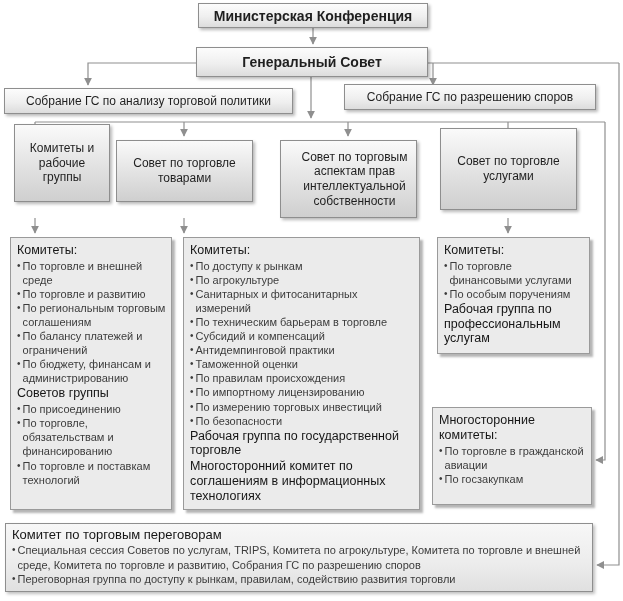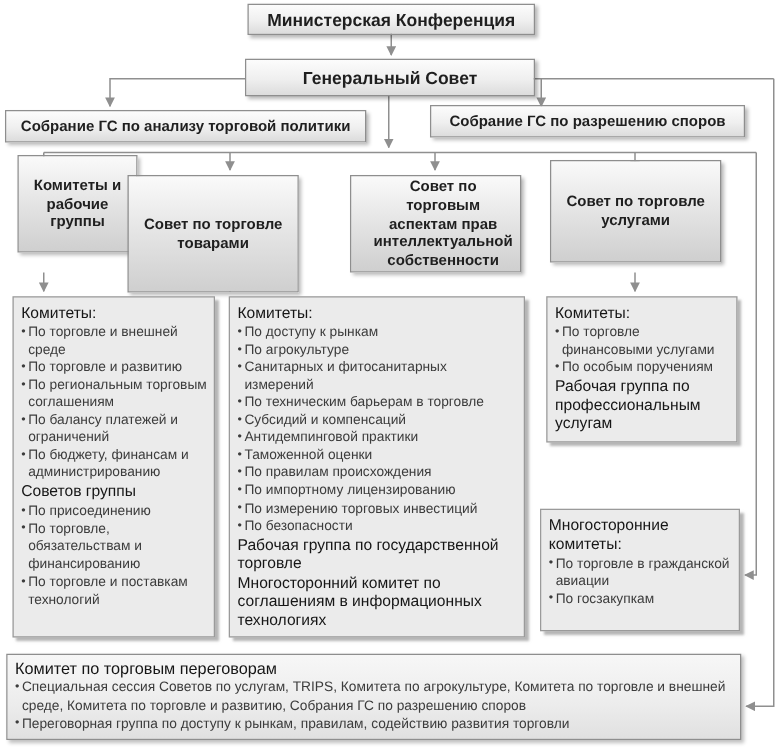--- a/index.html
+++ b/index.html
@@ -6,21 +6,21 @@
   body{font-family:"Liberation Sans","DejaVu Sans",sans-serif;}
   #stage{position:relative;width:623px;height:601px;background:#ffffff;overflow:hidden;}
   svg.wires{position:absolute;left:0;top:0;width:623px;height:601px;pointer-events:none;}
 
   .node{
     position:absolute;
     border:1px solid #8e8e8e;
     background:linear-gradient(180deg,#fcfcfc 0%,#efefef 55%,#dcdcdc 100%);
     box-shadow:2px 2px 3px rgba(0,0,0,0.28);
     display:flex;align-items:center;justify-content:center;
-    text-align:center;color:#1f1f1f;font-weight:bold;
+    text-align:center;color:#1f1f1f;
   }
   .node.title{font-weight:bold;font-size:14px;}
   .node.meet{font-size:12px;}
   .node.council{
     font-size:12px;line-height:1.22;
     background:linear-gradient(180deg,#fafafa 0%,#e6e6e6 45%,#cfcfcf 100%);
     padding:2px 4px;box-sizing:border-box;
   }
 
   .listbox{
@@ -91,21 +91,21 @@
   <div class="node title" style="left:198px;top:3px;width:228px;height:23px;">Министерская Конференция</div>
 
   <div class="node title" style="left:196px;top:47px;width:230px;height:28px;">Генеральный Совет</div>
 
   <div class="node meet" style="left:4px;top:88px;width:287px;height:24px;">Собрание ГС по анализу торговой политики</div>
 
   <div class="node meet" style="left:344px;top:84px;width:250px;height:24px;">Собрание ГС по разрешению споров</div>
 
   <div class="node council" style="left:14px;top:124px;width:96px;height:78px;">Комитеты и рабочие группы</div>
 
-  <div class="node council" style="left:102px;top:140px;width:137px;height:94px;">Совет по торговле товарами</div>
+  <div class="node council" style="left:116px;top:140px;width:137px;height:62px;">Совет по торговле товарами</div>
 
   <div class="node council" style="left:280px;top:140px;width:137px;height:78px;padding-left:16px;">Совет по торговым аспектам прав интеллектуальной собственности</div>
 
   <div class="node council" style="left:440px;top:128px;width:137px;height:82px;">Совет по торговле услугами</div>
 
   <div class="listbox" style="left:10px;top:237px;width:162px;height:273px;">
       <div class="lh">Комитеты:</div>
       <div class="li">
         <span class="b">•</span>
         <span class="t">По торговле и внешней среде</span>

